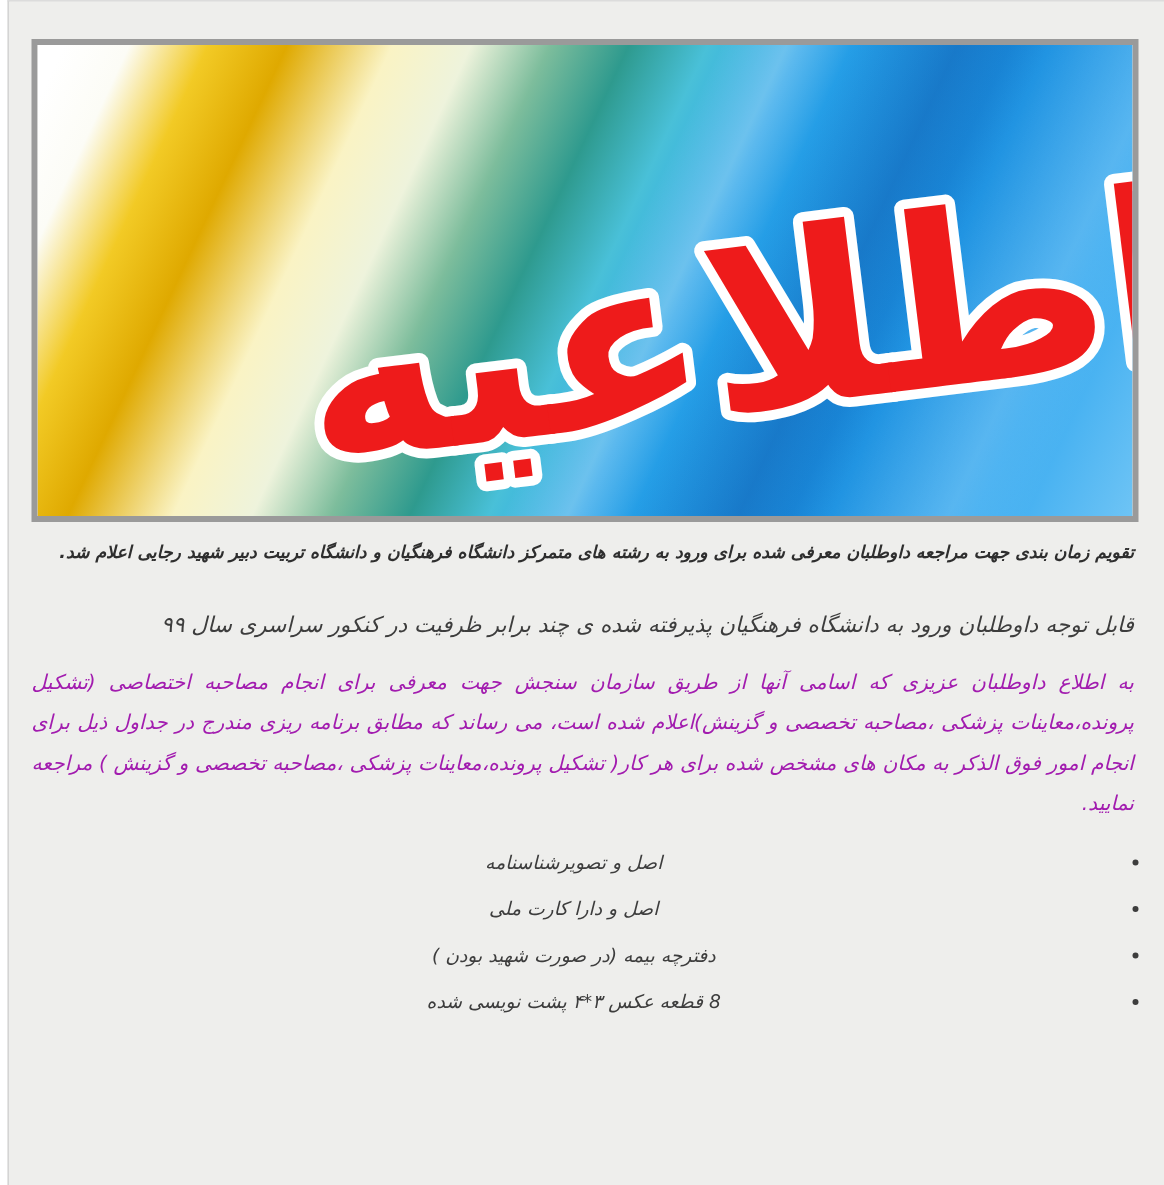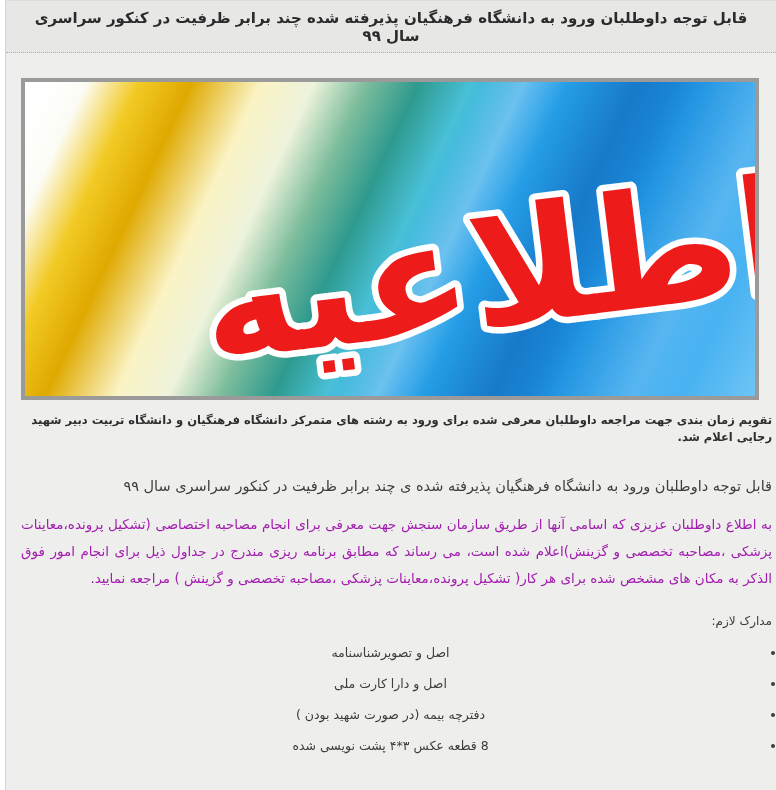--- a/index.html
+++ b/index.html
@@ -63,22 +63,23 @@
         #1b8ede 74%,
         #37aaf0 88%,
         #6ec4f5 100%);
   }
   .banner-svg { position: absolute; inset: 0; width: 100%; height: 100%; }
   .banner-word {
     font-family: "DejaVu Sans", sans-serif;
     font-weight: bold;
   }
   .content {
-    padding: 0 4px 0 15px;
+    padding: 0 20px 0 15px;
     color: #3a3a3a;
+    font-style: italic;
   }
   .lead-bold {
     margin-top: 12px;
     font-size: 11.5px;
     font-weight: bold;
     color: #2e2e2e;
     text-align: right;
     line-height: 17px;
   }
   .subheading {
@@ -111,40 +112,36 @@
     line-height: 17px;
     color: #3d3d3d;
     text-align: center;
   }
 </style>
 </head>
 <body>
 
 <div class="page">
 
-  <div class="page-header">
-    <div class="page-title">قابل توجه داوطلبان ورود به دانشگاه فرهنگیان پذیرفته شده چند برابر ظرفیت در کنکور سراسری سال ۹۹</div>
-  </div>
 
   <div class="banner-frame">
     <div class="banner-bg"></div>
     <svg class="banner-svg" viewBox="0 0 727 314" preserveAspectRatio="none">
       <text class="banner-word" x="470" y="243" font-size="158" text-anchor="middle" stroke="#ffffff" stroke-width="13" stroke-linejoin="round" paint-order="stroke" transform="rotate(-7 470 190)" fill="#ee1b1b">اطلاعیه</text>
     </svg>
   </div>
 
   <div class="content">
 
     <p class="lead-bold">تقویم زمان بندی جهت مراجعه داوطلبان معرفی شده برای ورود به رشته های متمرکز دانشگاه فرهنگیان و دانشگاه تربیت دبیر شهید رجایی اعلام شد.</p>
 
     <p class="subheading">قابل توجه داوطلبان ورود به دانشگاه فرهنگیان پذیرفته شده ی چند برابر ظرفیت  در کنکور سراسری سال ۹۹</p>
 
     <p class="body-paragraph">به اطلاع داوطلبان عزیزی که اسامی آنها از طریق سازمان سنجش جهت معرفی برای انجام مصاحبه اختصاصی (تشکیل پرونده،معاینات پزشکی ،مصاحبه تخصصی و گزینش)اعلام شده است، می رساند که مطابق برنامه ریزی مندرج در جداول ذیل برای انجام امور فوق الذکر به مکان های مشخص شده برای هر کار( تشکیل پرونده،معاینات پزشکی ،مصاحبه تخصصی و گزینش ) مراجعه نمایید.</p>
 
-    <p class="docs-label">مدارک لازم:</p>
 
     <ul class="docs-list">
       <li>اصل و تصویرشناسنامه</li>
       <li>اصل و دارا  کارت ملی</li>
       <li>دفترچه بیمه (در صورت شهید بودن )</li>
       <li>8 قطعه عکس ۳*۴  پشت نویسی شده</li>
 
     </ul>
 
   </div>

